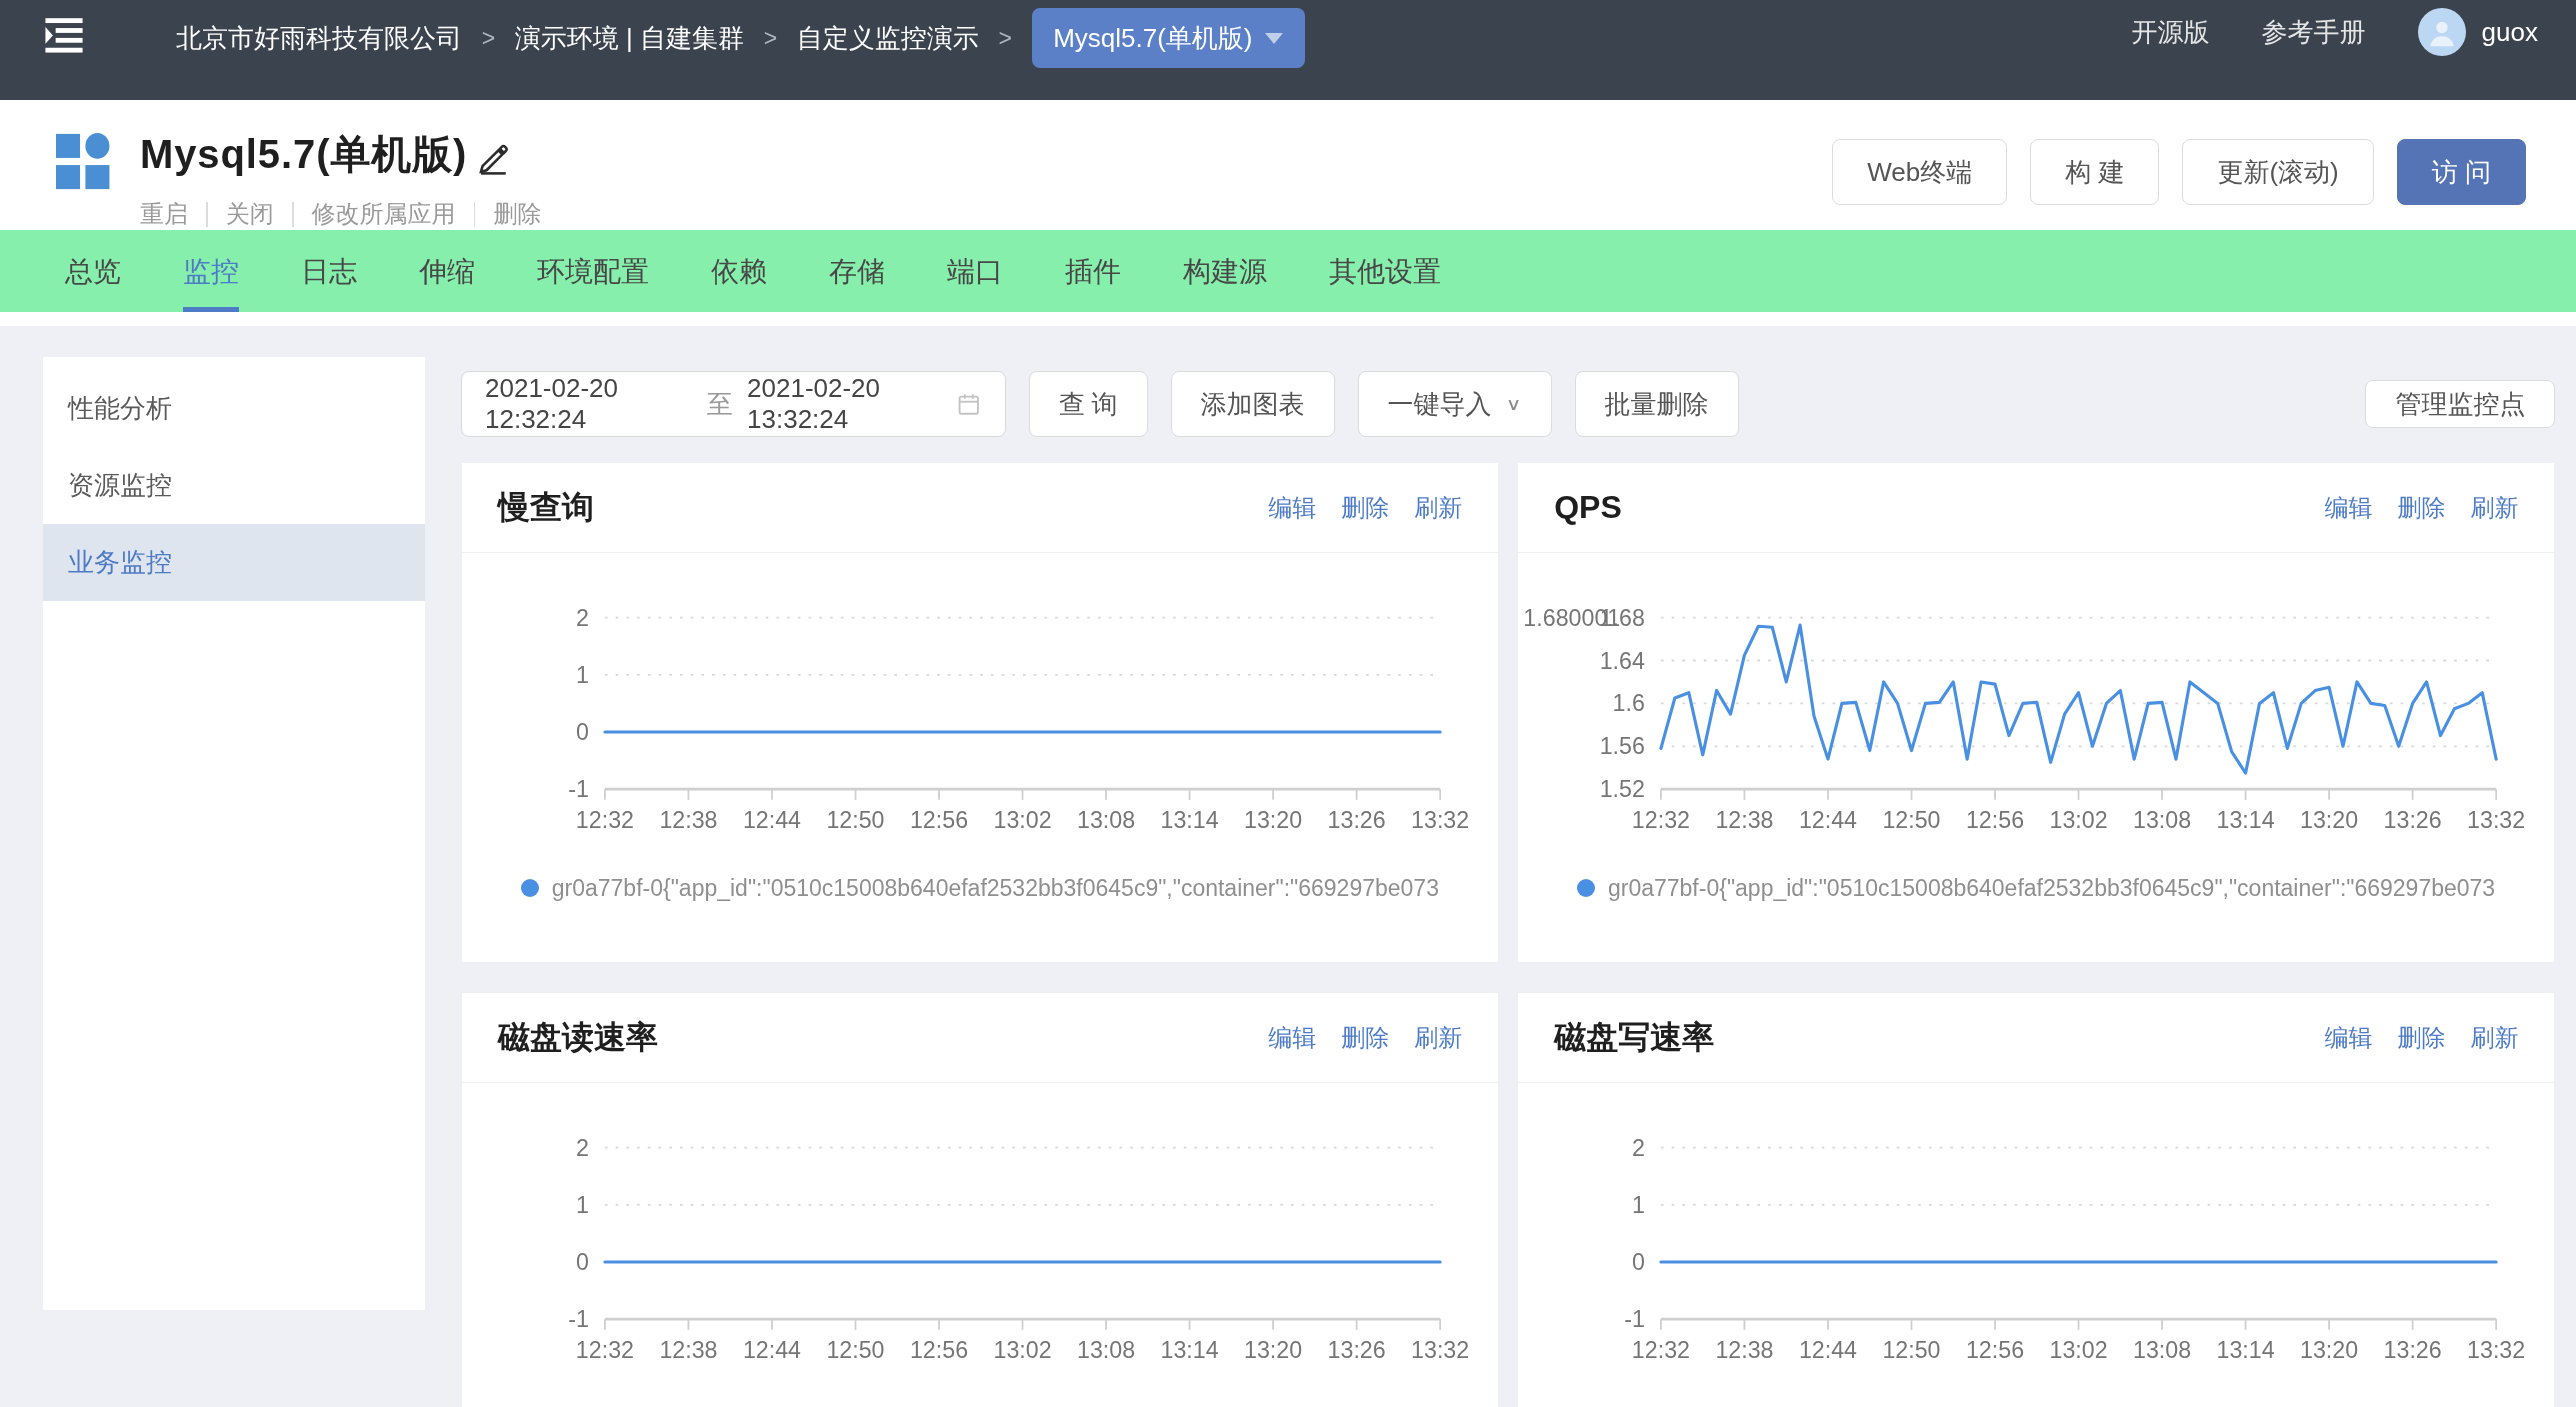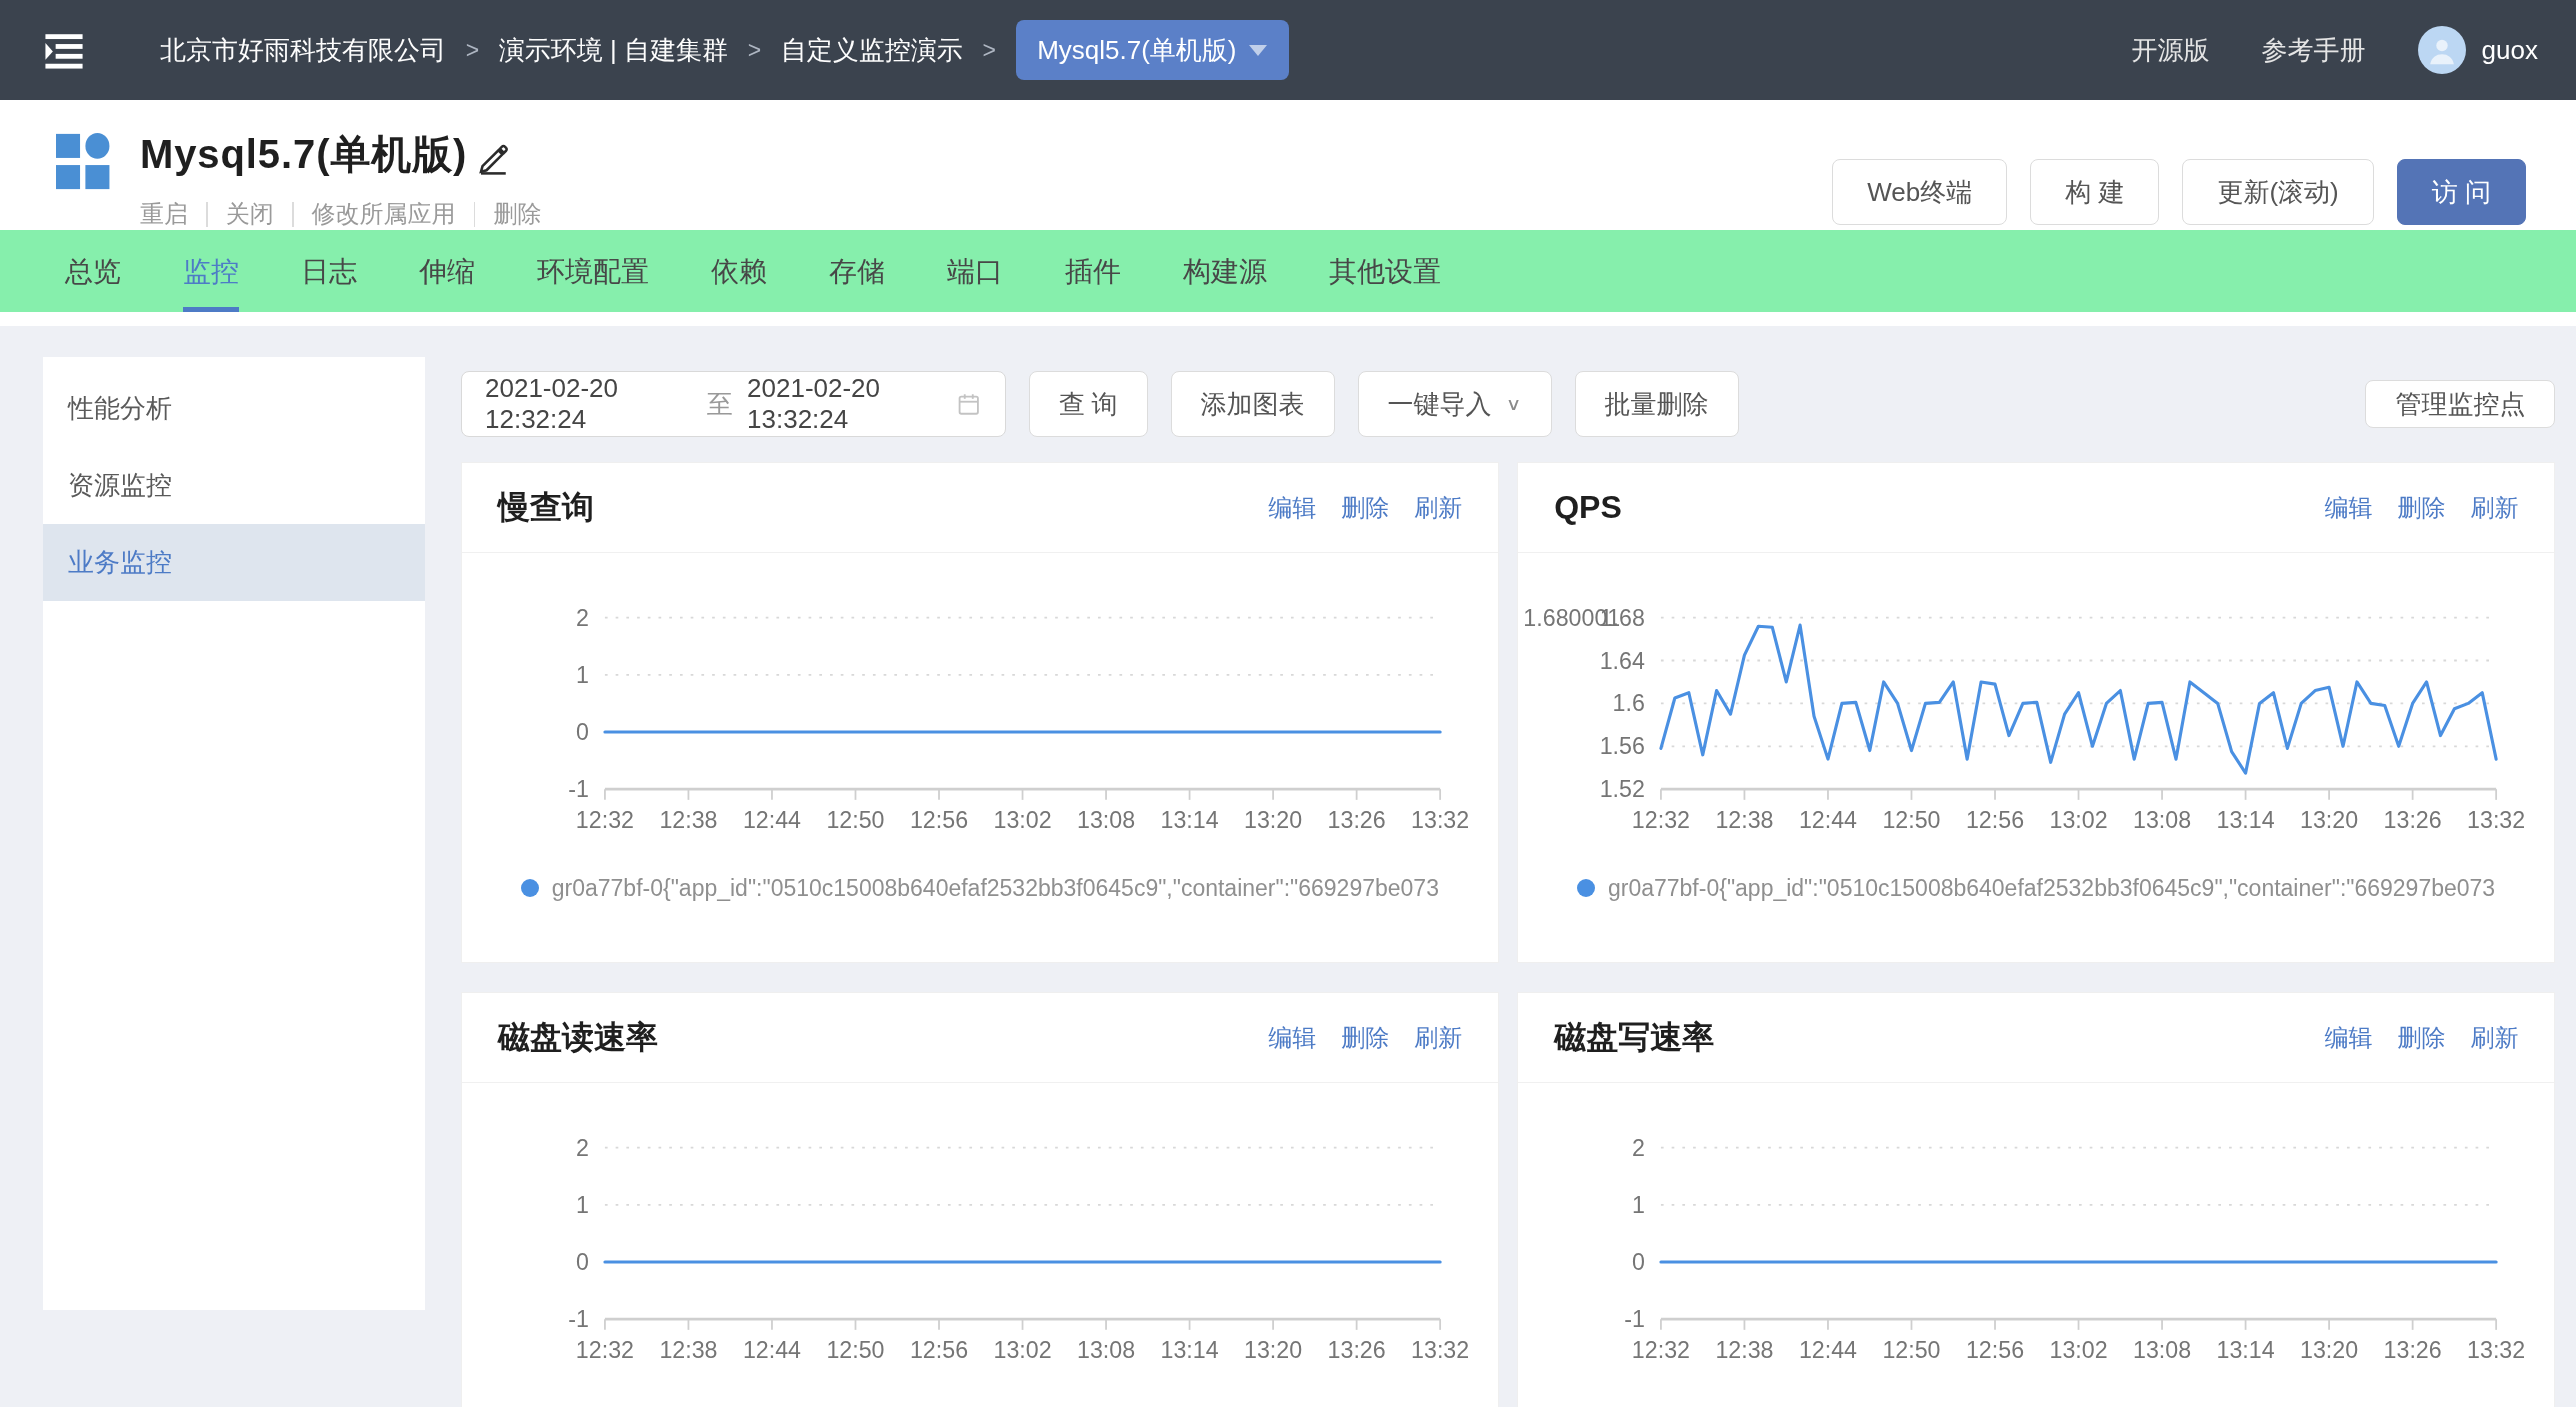--- a/index.html
+++ b/index.html
@@ -4,22 +4,22 @@
 <style>
   * { box-sizing: border-box; margin: 0; padding: 0; }
   html,body { width: 2576px; height: 1407px; overflow: hidden; }
   body {
     font-family: "Liberation Sans", "DejaVu Sans", sans-serif;
     background: #eef0f5;
     color: #333;
   }
   
   .topbar {
-    height: 100px; background: #3b434e; display: flex; align-items: center;
-    padding: 8px 38px; color: #fff;
+    height: 100px; background: #3b434e; display: flex; align-items: flex-start;
+    padding: 8px 38px; color: #fff; gap: 16px;
   }
   .menu-icon { width: 52px; height: 52px; cursor: pointer; flex: none; }
   .breadcrumb { display: flex; align-items: center; margin-left: 70px; font-size: 26px; }
   .crumb { color: #fdfdfd; cursor: pointer; white-space: nowrap; }
   .crumb-sep { color: #aeb6c2; margin: 0 19.7px; font-size: 23px; }
   .crumb-pill {
     background: #5b80c8; border-radius: 8px; padding: 12.5px 21.5px; display: inline-flex;
     align-items: center; cursor: pointer; font-size: 26px; color: #fff; white-space: nowrap;
   }
   .pill-caret {
@@ -40,21 +40,21 @@
   
   .app-header { background: #fff; height: 226px; position: relative; }
   .title-block { display: flex; align-items: flex-start; padding: 27px 0 0 56px; }
   .app-logo { width: 57px; height: 59px; margin-right: 27px; margin-top: 5.4px; flex: none; }
   .title-row { display: flex; align-items: center; }
   .page-title { font-size: 40px; font-weight: 600; color: #1f1f1f; letter-spacing: 0.9px; }
   .edit-icon { width: 36px; height: 36px; margin-left: 7.2px; cursor: pointer; margin-top: 9px; }
   .action-row { display: flex; align-items: center; margin-top: 16px; }
   .action-link { font-size: 24px; color: #9a9a9a; cursor: pointer; white-space: nowrap; }
   .action-sep { width: 1.8px; height: 25px; background: #dcdcdc; margin: 0 18px; }
-  .header-buttons { position: absolute; top: 59px; right: 50px; display: flex; gap: 23px; padding-left: 6px; }
+  .header-buttons { position: absolute; top: 39px; right: 50px; display: flex; gap: 23px; padding-left: 6px; }
   .hbtn {
     height: 66px; padding: 0 34px; background: #fff; border: 1.8px solid #dcdcdc;
     border-radius: 8px; font-size: 26px; color: #555; display: inline-flex;
     align-items: center; justify-content: center; cursor: pointer; white-space: nowrap;
     font-family: inherit;
   }
   .hbtn.primary { background: #5474b6; border-color: #5474b6; color: #fff; }
 
   
   .tabs { display: flex; gap: 62px; padding: 23px 0 0 65px; background: #86efac; }

